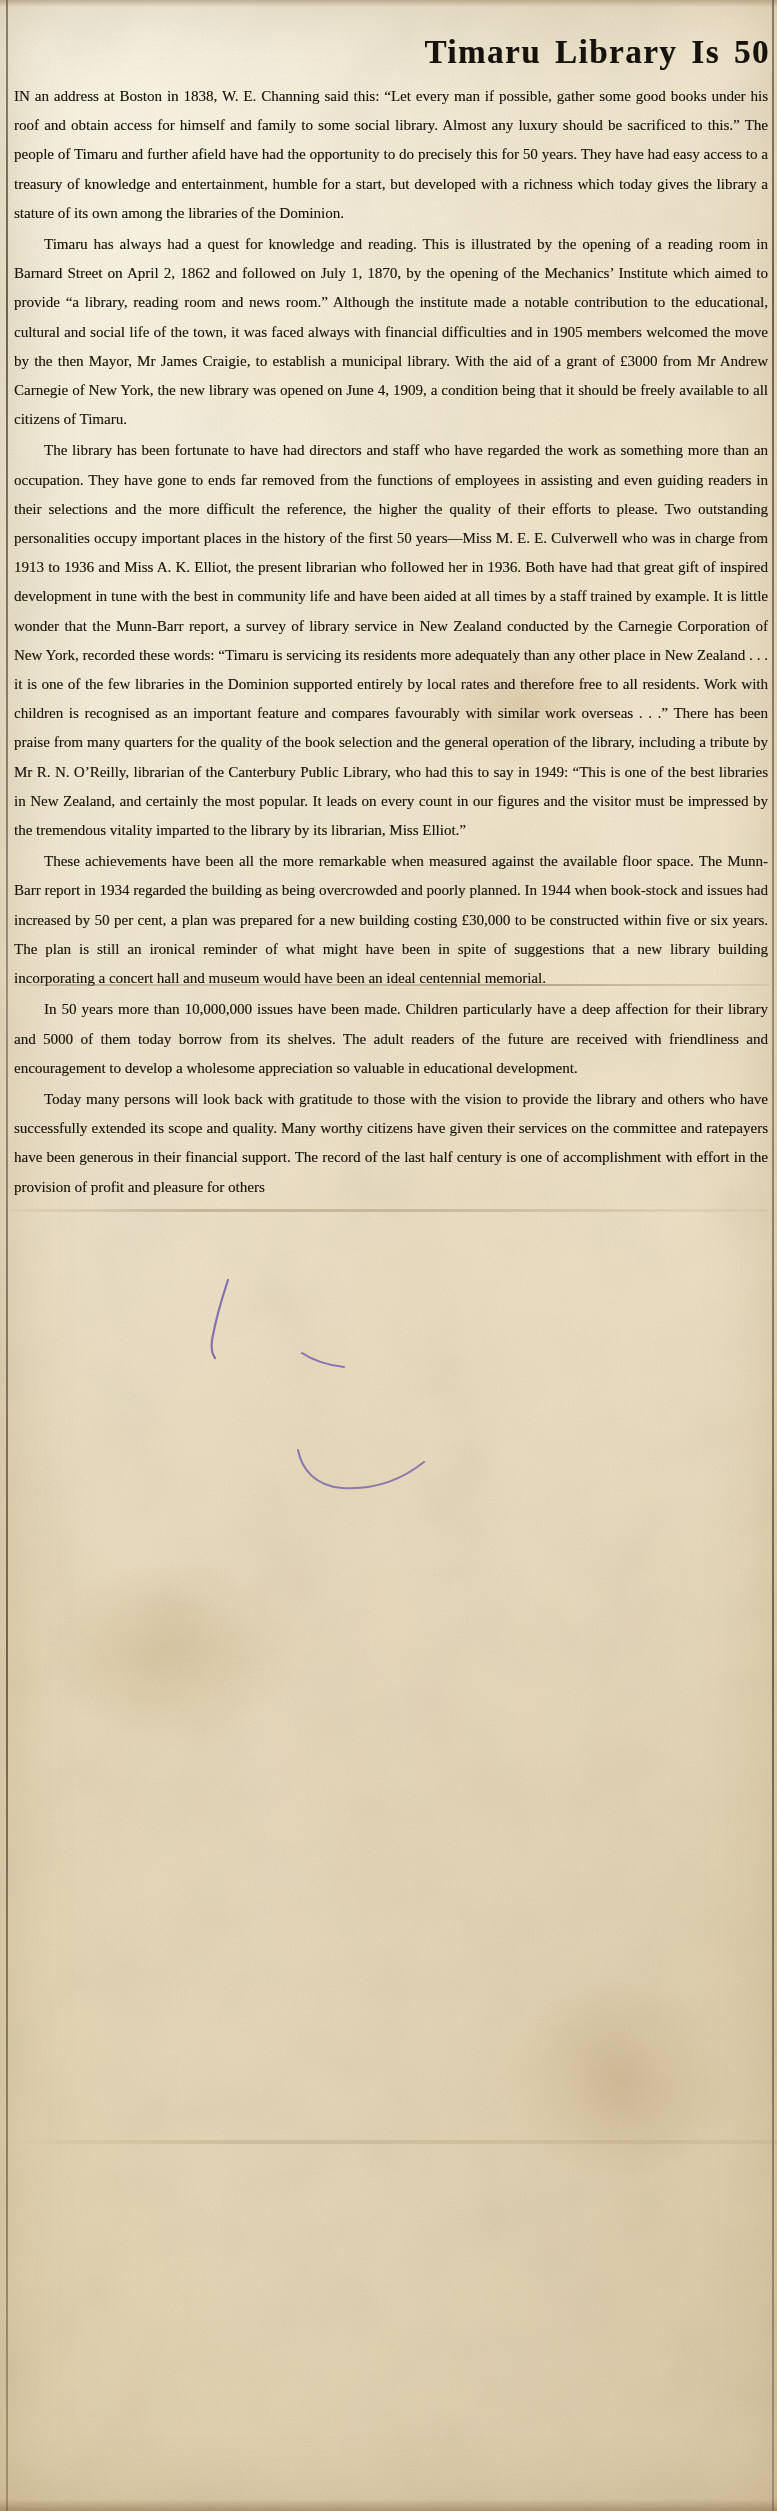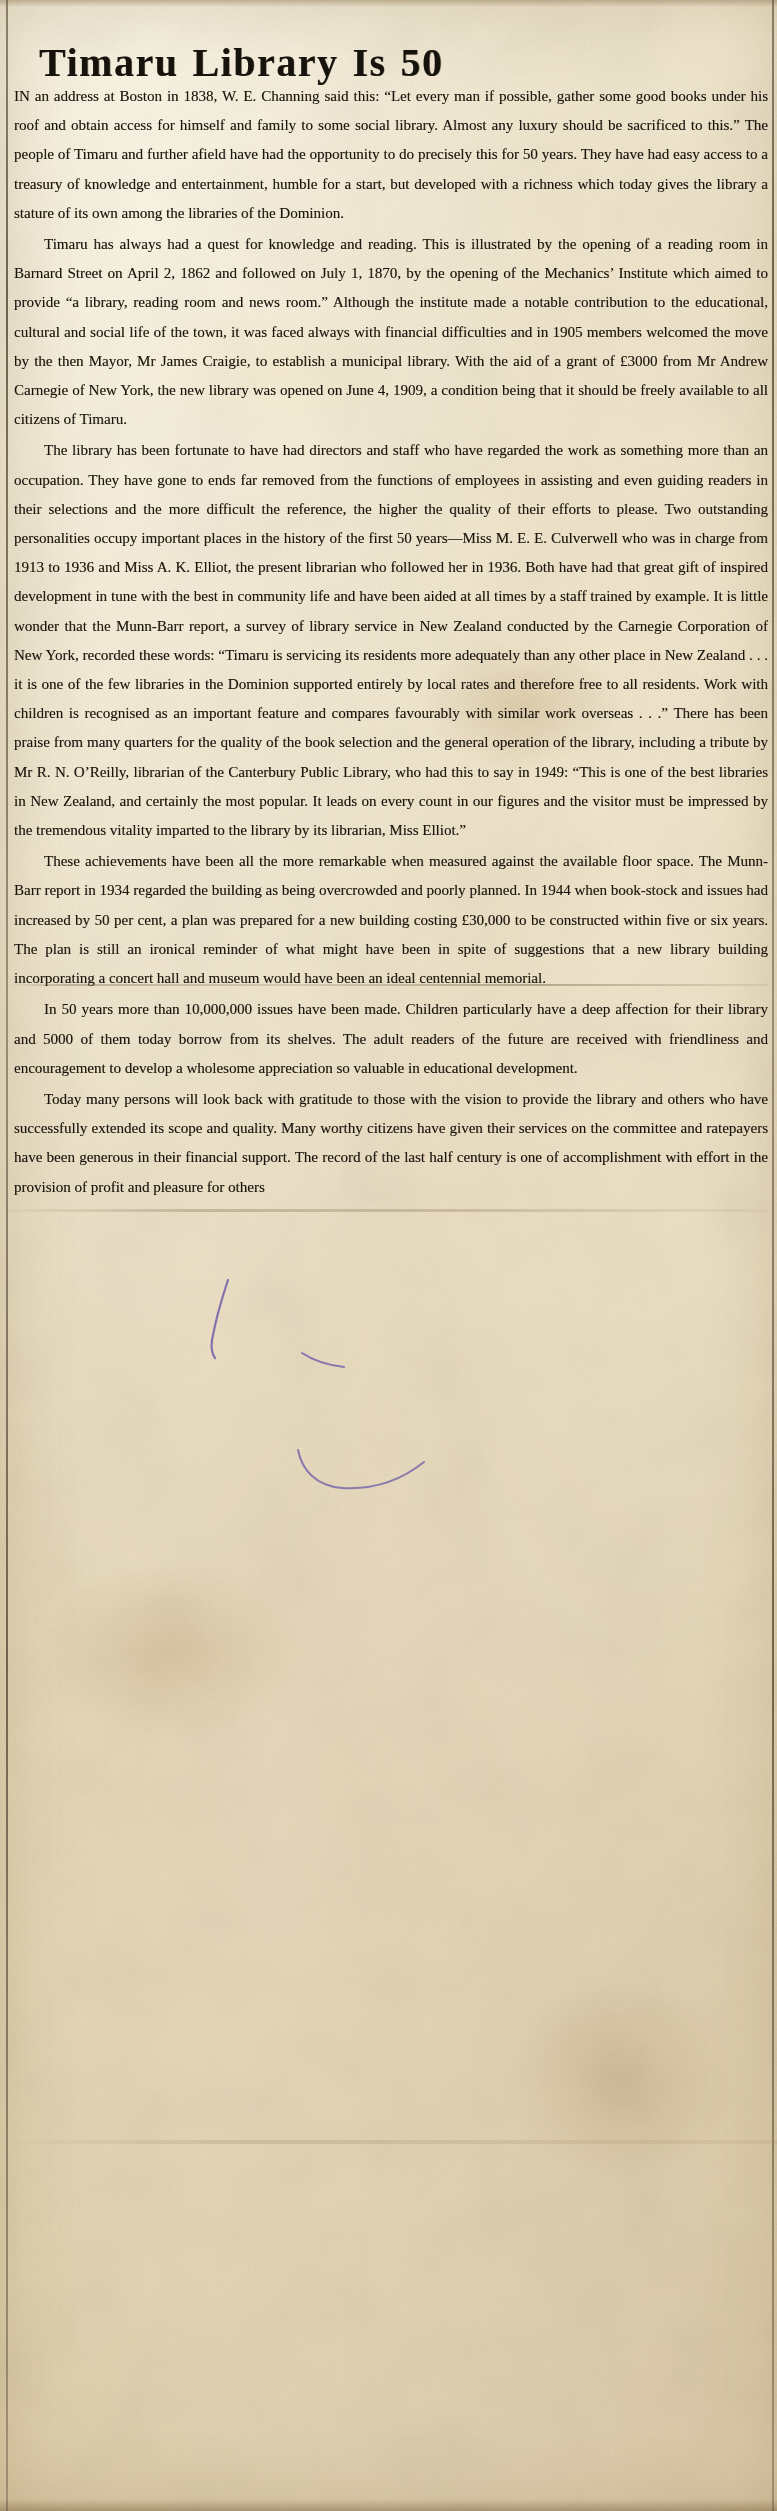--- a/index.html
+++ b/index.html
@@ -60,24 +60,24 @@
     height: 12px;
     background: linear-gradient(0deg, rgba(120,96,60,0.45), rgba(120,96,60,0));
     pointer-events: none;
   }
 
   .headline {
     position: absolute;
     left: 0;
     right: 0;
     top: 12px;
-    text-align: left;
+    text-align: right;
     font-family: "Liberation Serif", "DejaVu Serif", serif;
     font-weight: bold;
-    font-size: 40px;
+    font-size: 33px;
     letter-spacing: 1.5px;
     color: #16120c;
     text-shadow: 0.6px 0.4px 0 rgba(30,22,10,0.45);
     margin-left: 32px;
   }
   .headline .w { margin: 0 7px; }
 
   .body {
     position: absolute;
     left: 14px;

